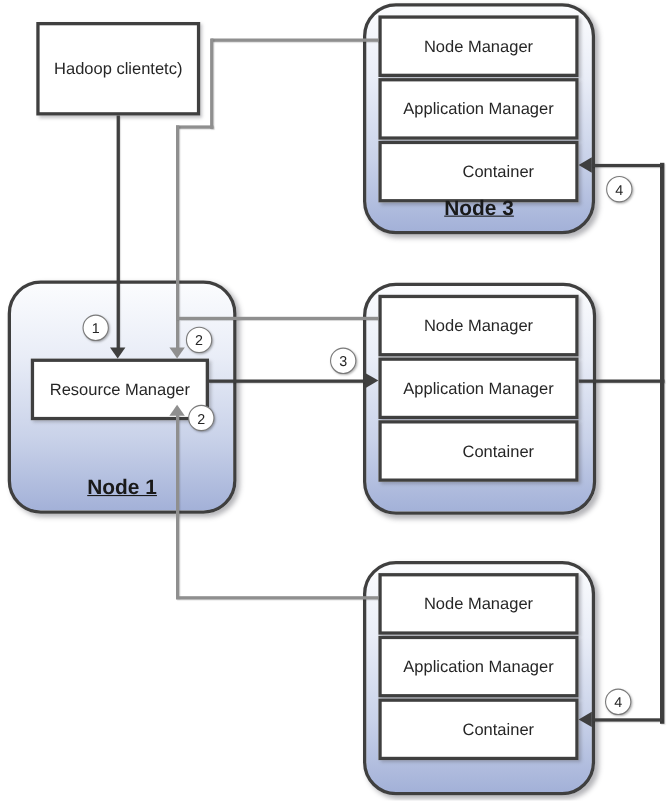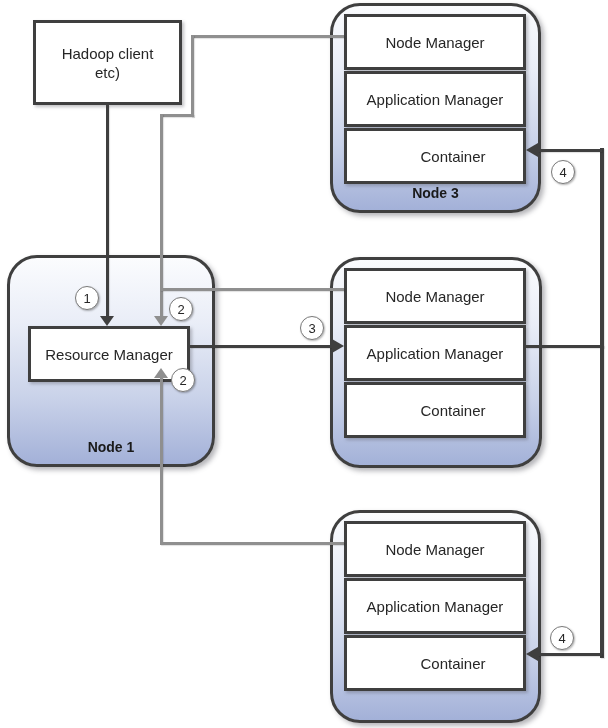--- a/index.html
+++ b/index.html
@@ -23,27 +23,27 @@
     position:absolute;box-sizing:border-box;left:11px;width:182px;height:56px;
     background:#ffffff;border:3px solid #3f3f3f;
     display:flex;align-items:center;justify-content:center;
     font-size:15px;color:#262626;
     box-shadow:2px 2px 3px rgba(80,80,90,.35);
   }
   #node1 .inner-box{left:18px;width:162px;top:68px;}
   .pos-0{top:8px;} .pos-1{top:65px;} .pos-2{top:122px;padding-left:36px;}
   .node-label{
     position:absolute;left:0;right:0;bottom:9px;text-align:center;
-    font-size:14px;font-weight:bold;color:#1a1a1a;
+    font-size:19px;font-weight:bold;color:#1a1a1a;text-decoration:underline;
   }
   
   .client-box{
     position:absolute;box-sizing:border-box;left:33px;top:20px;width:149px;height:85px;
     background:#ffffff;border:3px solid #3f3f3f;
-    display:flex;flex-direction:column;align-items:center;justify-content:center;
+    display:flex;flex-direction:row;align-items:center;justify-content:center;
     font-size:15px;line-height:19px;color:#262626;text-align:center;
     box-shadow:2px 2px 3px rgba(80,80,90,.35);
     z-index:1;
   }
   
   .line{position:absolute;z-index:2;box-shadow:1px 1px 1px rgba(0,0,0,.12);}
   .dark{background:#3f3f3f;}
   .gray{background:#8f8f8f;}
   .h-line{height:3px;}
   .v-line{width:3px;}

